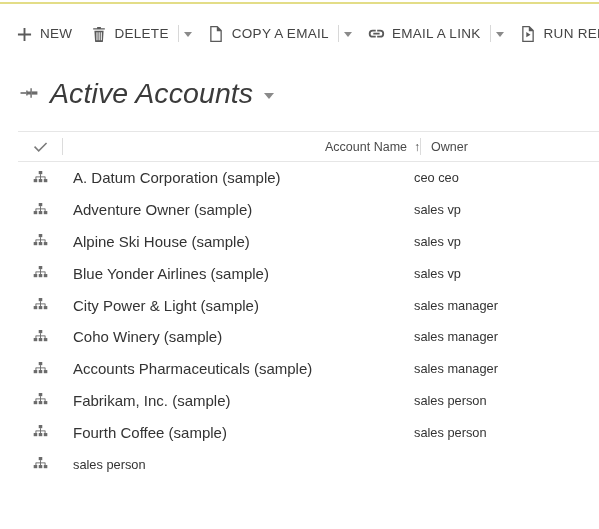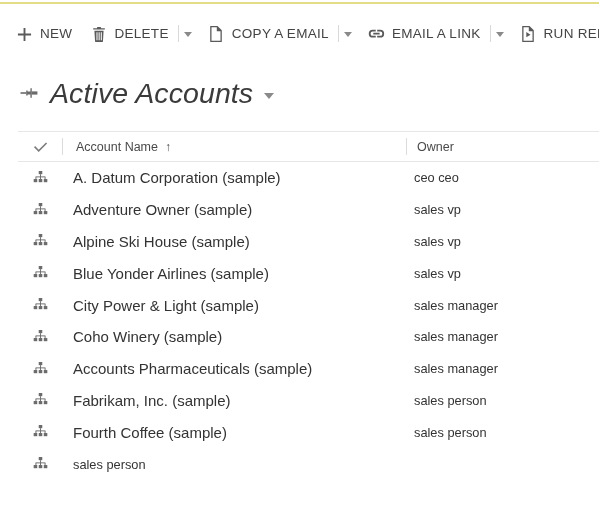--- a/index.html
+++ b/index.html
@@ -154,24 +154,25 @@
     align-items: center;
     justify-content: center;
     flex: 0 0 auto;
     cursor: pointer;
     color: #777777;
   }
   .col-name {
     flex: 0 0 330px;
     display: flex;
     align-items: center;
-    padding-left: 14px;
+    padding-left: 28px;
     position: relative;
     height: 29px;
     cursor: pointer;
+    justify-content: flex-end;
   }
   .col-owner {
     flex: 1 1 auto;
     display: flex;
     align-items: center;
     padding-left: 11px;
     position: relative;
     height: 29px;
     cursor: pointer;
   }

